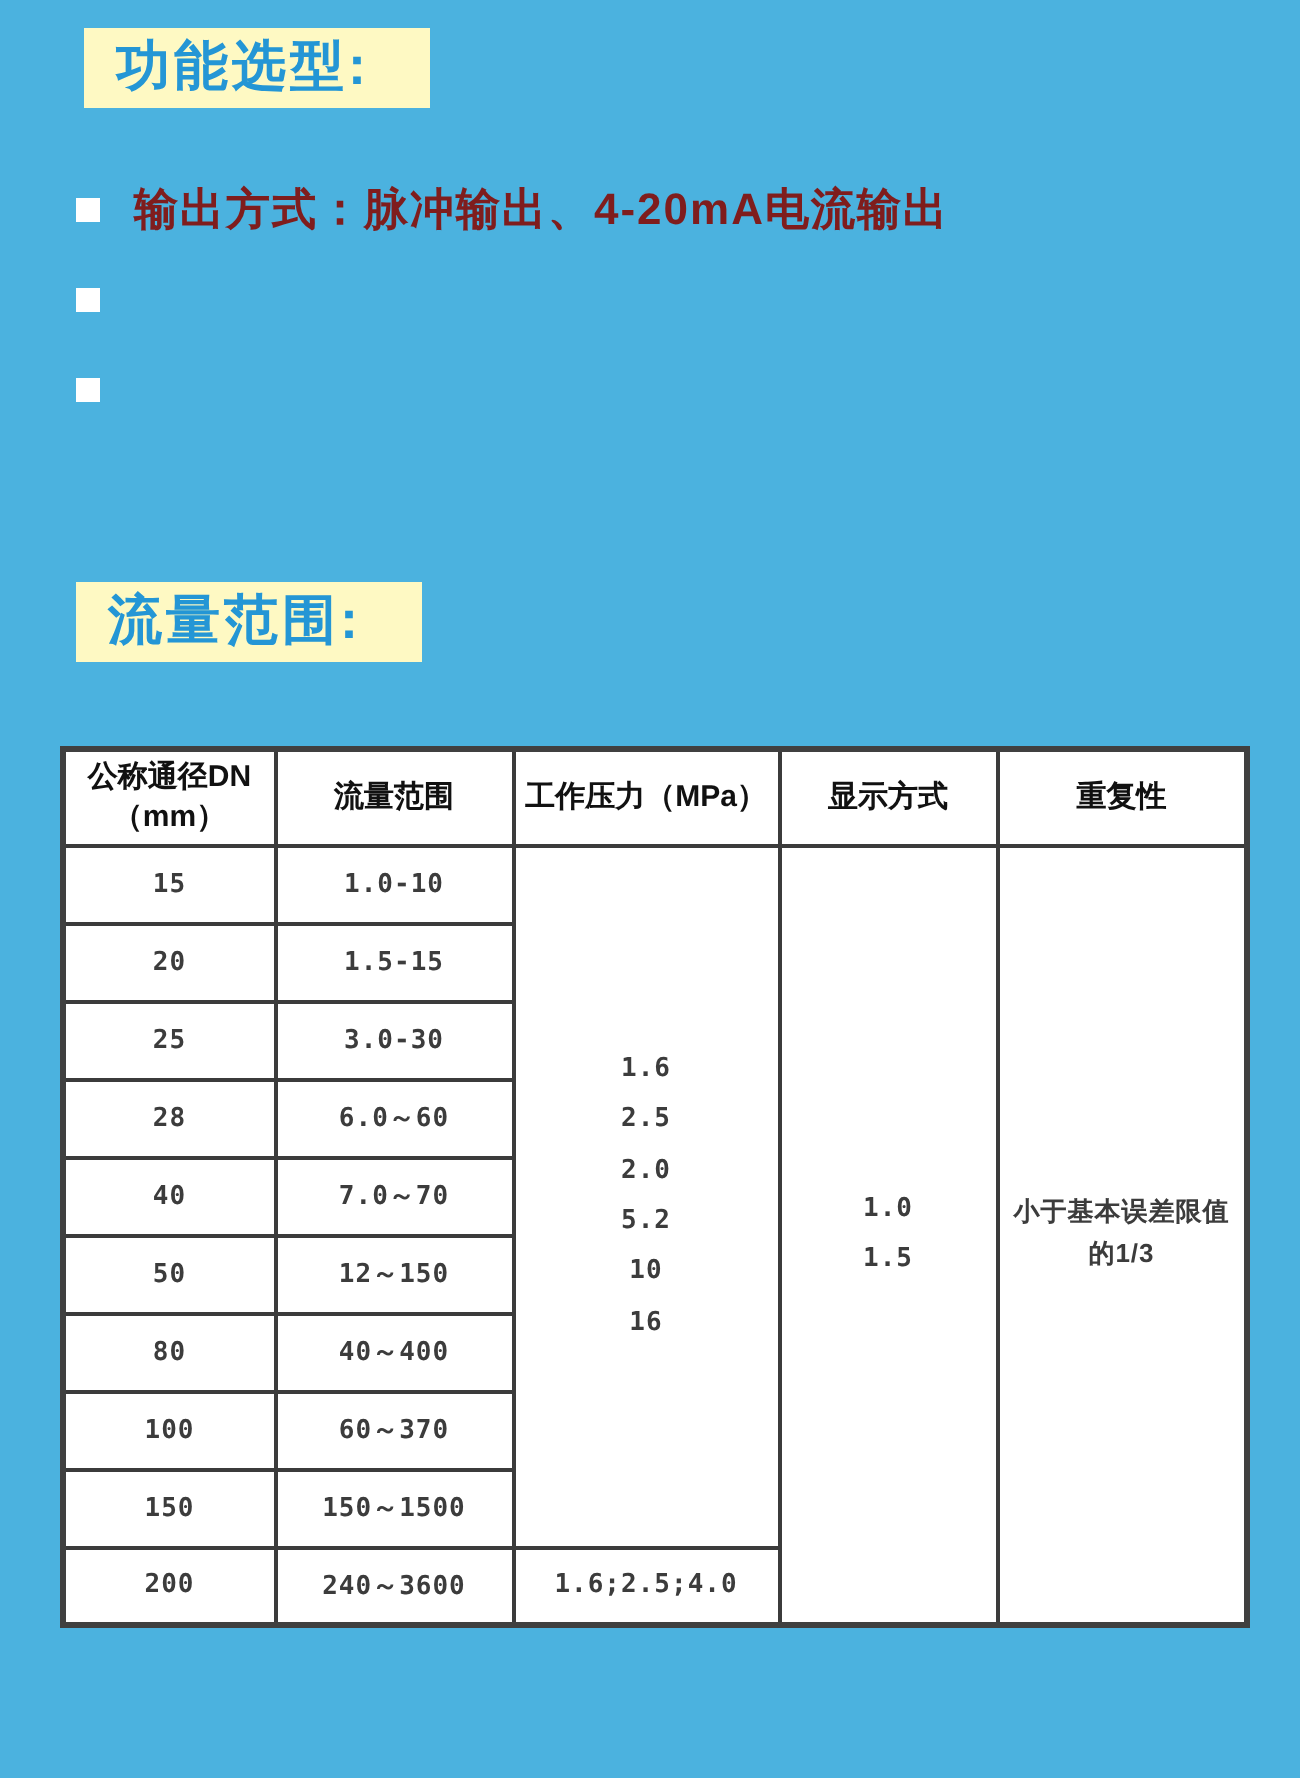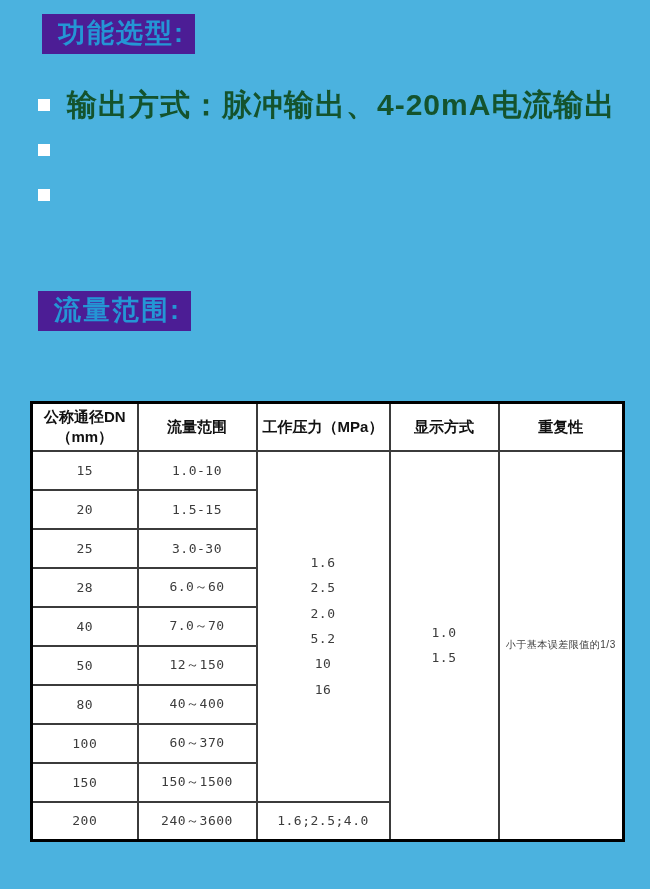--- a/index.html
+++ b/index.html
@@ -7,90 +7,90 @@
     width: 650px; height: 889px;
     background: #4bb2df;
     font-family: "Liberation Sans", "DejaVu Sans", sans-serif;
     overflow: hidden;
   }
   .page { width: 650px; height: 889px; position: relative; background: #4bb2df; }
 
   
   .title-box {
     display: inline-block;
-    background: #4c1d95;
+    background: #fef9c3;
     color: #2496d5;
     font-size: 27px;
     font-weight: bold;
     letter-spacing: 2px;
-    padding: 6px 10px 7px 16px;
+    padding: 6px 30px 7px 16px;
     line-height: 1.0;
   }
   .title-box.first { margin: 14px 0 0 42px; }
   .title-box.second { margin: 0 0 0 38px; text-align: right; }
 
   
   .feature-list { margin: 38px 0 0 38px; }
   .feature-item {
     display: flex;
     align-items: center;
     margin-bottom: 19px;
     height: 26px;
   }
   .bullet-square {
     width: 12px; height: 12px;
     background: #ffffff;
     margin-right: 17px;
     flex: 0 0 auto;
   }
   .feature-label {
-    color: #14532d;
-    font-size: 30px;
+    color: #7f1d1d;
+    font-size: 22px;
     font-weight: 600;
     letter-spacing: 1px;
     white-space: nowrap;
   }
 
   .gap-between-sections { height: 64px; }
   .gap-before-table { height: 42px; }
 
   
   .spec-table {
     margin-left: 30px;
     border-collapse: collapse;
     table-layout: fixed;
     width: 592px;
     background: #ffffff;
-    border: 3px solid #000000;
-    margin-top: 28px;
+    border: 3px solid #404040;
   }
   .spec-table th, .spec-table td {
     border: 2px solid #3b3b3b;
     text-align: center;
     vertical-align: middle;
     color: #2e2e2e;
     overflow: hidden;
+    font-weight: bold;
   }
   .spec-table th {
     height: 48px;
     font-size: 15px;
     font-weight: bold;
     color: #111111;
     line-height: 1.35;
   }
   .spec-table td {
     height: 39px;
     font-size: 13px;
     font-family: "DejaVu Sans Mono", "Liberation Mono", monospace;
     color: #3c3c3c;
     letter-spacing: 0.5px;
   }
   td.cjk-cell {
     font-family: "Liberation Sans", "DejaVu Sans", sans-serif;
-    font-size: 10px;
+    font-size: 13px;
     line-height: 1.6;
     padding: 0 3px;
     text-align: center;
   }
   .merged-lines { line-height: 1.95; }
 </style>
 </head>
 <body>
 
 <div class="page">

